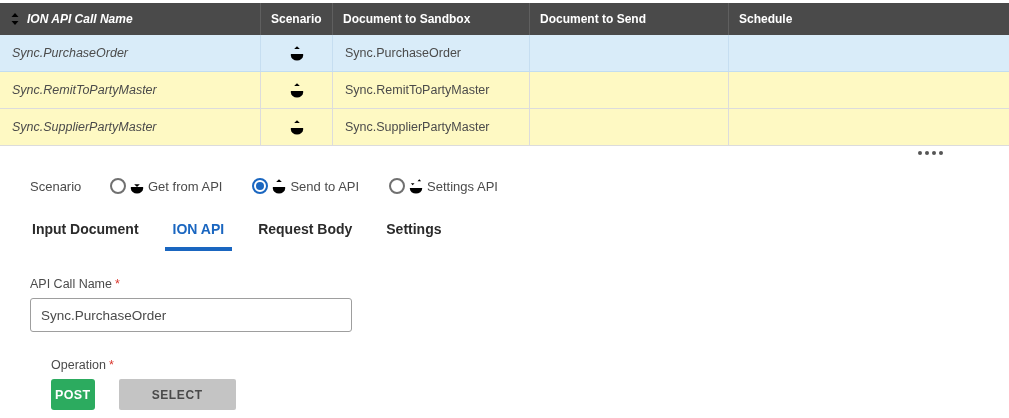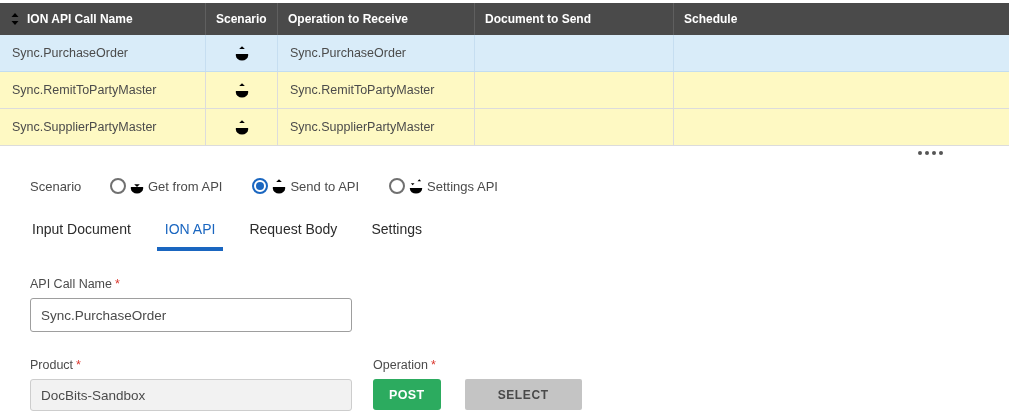--- a/index.html
+++ b/index.html
@@ -16,21 +16,21 @@
   .data-table { margin-top: 3px; }
   .thead {
     display: flex; align-items: stretch;
     background: #4a4a4a; color: #ffffff;
     height: 32px; font-size: 12px; font-weight: bold;
   }
   .th {
     display: flex; align-items: center; gap: 7px;
     padding: 0 10px; border-right: 1px solid #5f5f5f;
   }
-  .col1 { width: 206px; }
+  .col1 { width: 261px; font-style: italic; }
   .col2 { width: 72px; }
   .col3 { width: 197px; }
   .col4 { width: 199px; }
   .col5 { flex: 1; border-right: none !important; }
 
   .trow {
     display: flex; align-items: stretch;
     height: 37px; background: #fef9c3;
     border-bottom: 1px solid #dcdcdc;
     font-size: 12.5px; cursor: pointer;
@@ -62,42 +62,42 @@
     width: 16px; height: 16px; border-radius: 50%;
     border: 2px solid #707070; position: relative; flex: 0 0 auto;
   }
   .radio.checked { border-color: #1a66c0; }
   .radio.checked::after {
     content: ""; position: absolute; inset: 2px;
     border-radius: 50%; background: #1a66c0;
   }
 
   
-  .tabs { display: flex; margin: 24px 0 0 24px; font-size: 14px; font-weight: normal; color: #2b2b2b; }
+  .tabs { display: flex; margin: 24px 0 0 24px; font-size: 14px; font-weight: bold; color: #2b2b2b; }
   .tab { padding: 0 8px 10px 8px; margin-right: 18px; border-bottom: 4px solid transparent; cursor: pointer; }
   .tab.active { color: #1a66c0; border-bottom-color: #1a66c0; }
 
   
   .form { margin: 26px 0 0 30px; }
   .field-label { font-size: 12.5px; color: #4b4b4b; margin-bottom: 7px; }
   .req { color: #d9352c; margin-left: 3px; }
   .text-input {
     width: 322px; height: 34px;
     border: 1px solid #9e9e9e; border-radius: 3px;
     padding: 0 10px; font-size: 13.5px; color: #4b4b4b;
     font-family: inherit; background: #ffffff;
   }
   .row2 { display: flex; align-items: flex-start; margin-top: 26px; }
   .operation-col { margin-left: 21px; }
   .readonly { background: #f2f2f2; border-color: #cdcdcd; height: 32px; }
   .op-controls { display: flex; align-items: center; }
   .post-badge {
     background: #2cab5f; color: #ffffff; font-weight: bold;
     font-size: 12.5px; letter-spacing: 0.4px;
-    height: 31px; padding: 0 16px; border-radius: 3px;
+    height: 31px; padding: 0 4px; border-radius: 3px;
     display: flex; align-items: center;
   }
   .op-input {
     margin-left: 8px; width: 419px; height: 31px;
     border: 1px solid #9e9e9e; border-radius: 3px;
     padding: 0 10px; font-size: 13px; color: #4b4b4b;
     font-family: inherit; text-overflow: ellipsis; overflow: hidden; white-space: nowrap;
   }
   .select-btn {
     margin-left: 24px; width: 117px; height: 31px;
@@ -140,21 +140,21 @@
       <div class="th col1">
         <svg class="ic white" width="10" height="14">
             <use href="#i-sort"></use>
           </svg>
         <span>ION API Call Name</span>
       </div>
       <div class="th col2">
         <span>Scenario</span>
       </div>
       <div class="th col3">
-        <span>Operation to Receive</span>
+        <span>Document to Sandbox</span>
       </div>
       <div class="th col4">
         <span>Document to Send</span>
       </div>
       <div class="th col5">
         <span>Schedule</span>
       </div>
     </div>
 
     <div class="trow selected">
@@ -264,26 +264,20 @@
 
   <div class="form">
 
     <div class="field-label">
       <span>API Call Name</span><span class="req">*</span>
     </div>
     <input class="text-input" type="text" value="Sync.PurchaseOrder" style="">
 
     <div class="row2">
 
-      <div class="product-col">
-        <div class="field-label">
-          <span>Product</span><span class="req">*</span>
-        </div>
-        <input class="text-input readonly" type="text" readonly="" value="DocBits-Sandbox" style="">
-      </div>
 
       <div class="operation-col">
         <div class="field-label">
           <span>Operation</span><span class="req">*</span>
         </div>
         <div class="op-controls">
           <span class="post-badge">POST</span>
           <button class="select-btn">SELECT</button>
         </div>
       </div>

